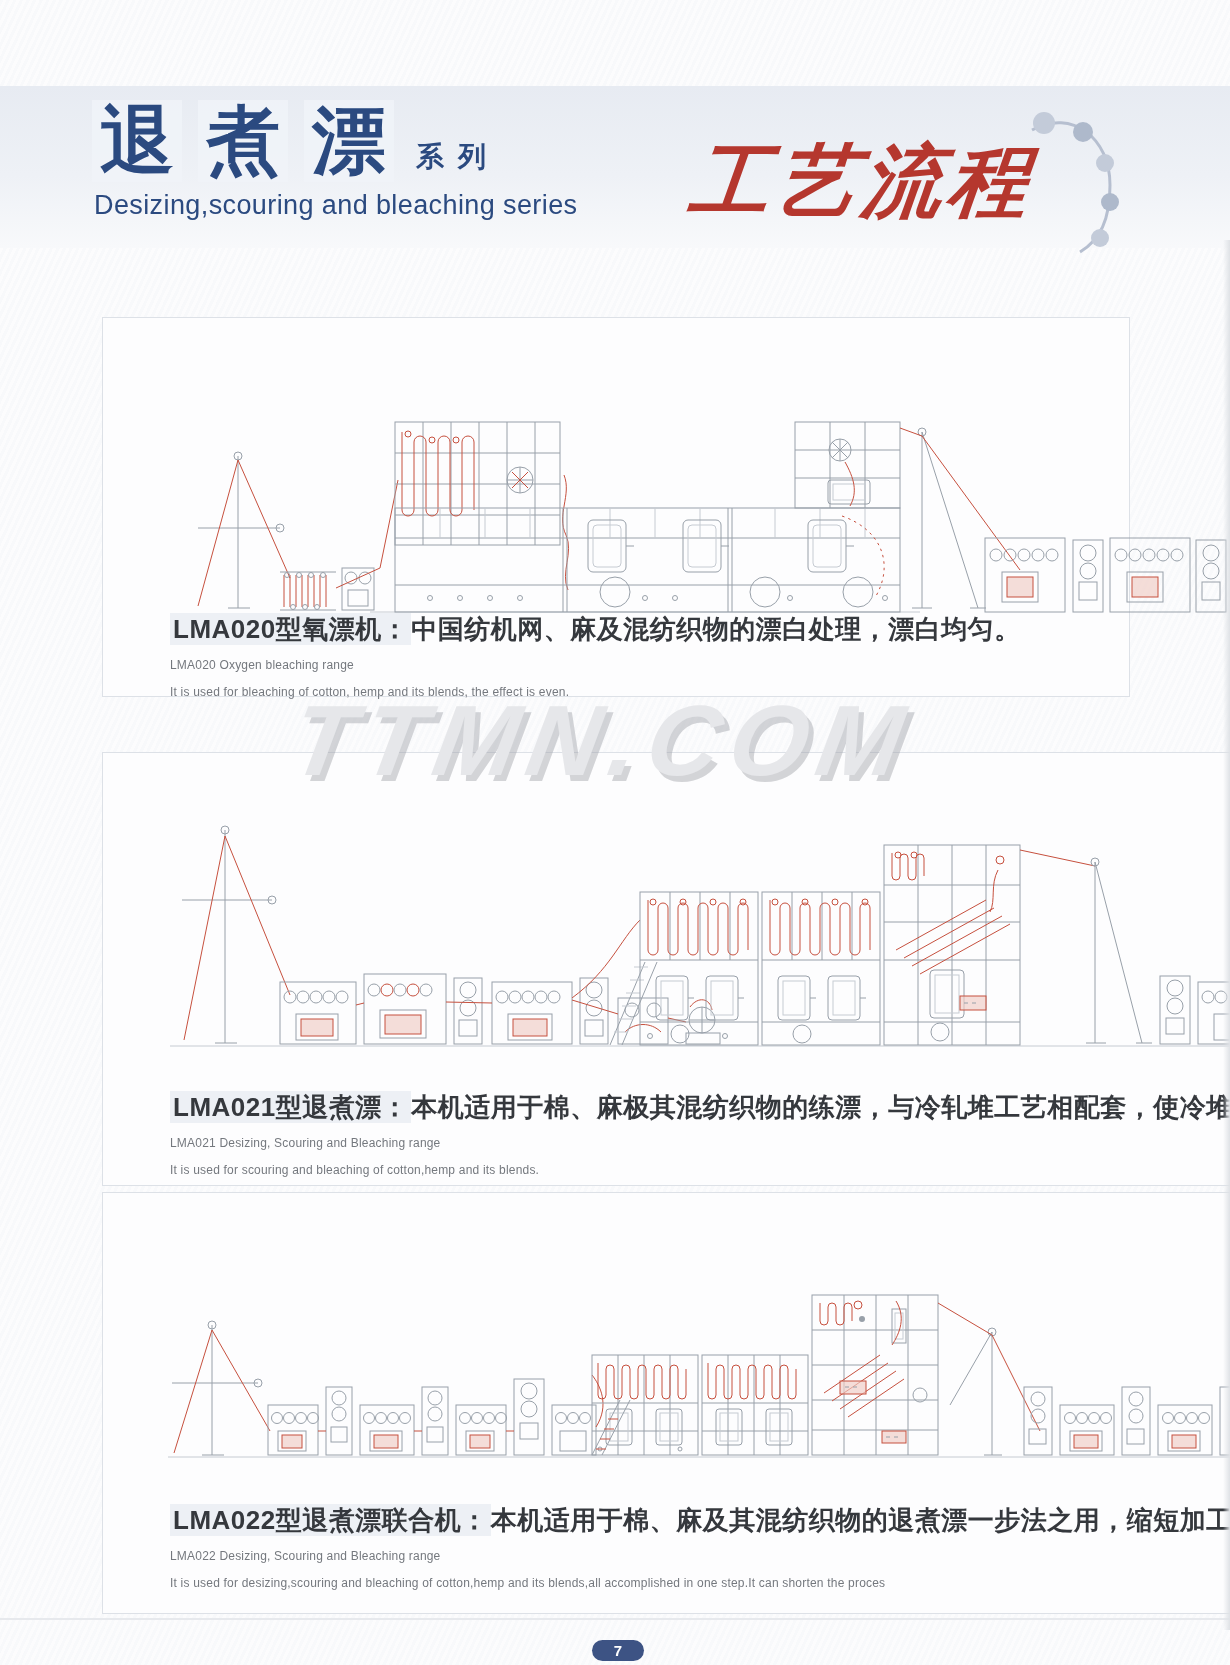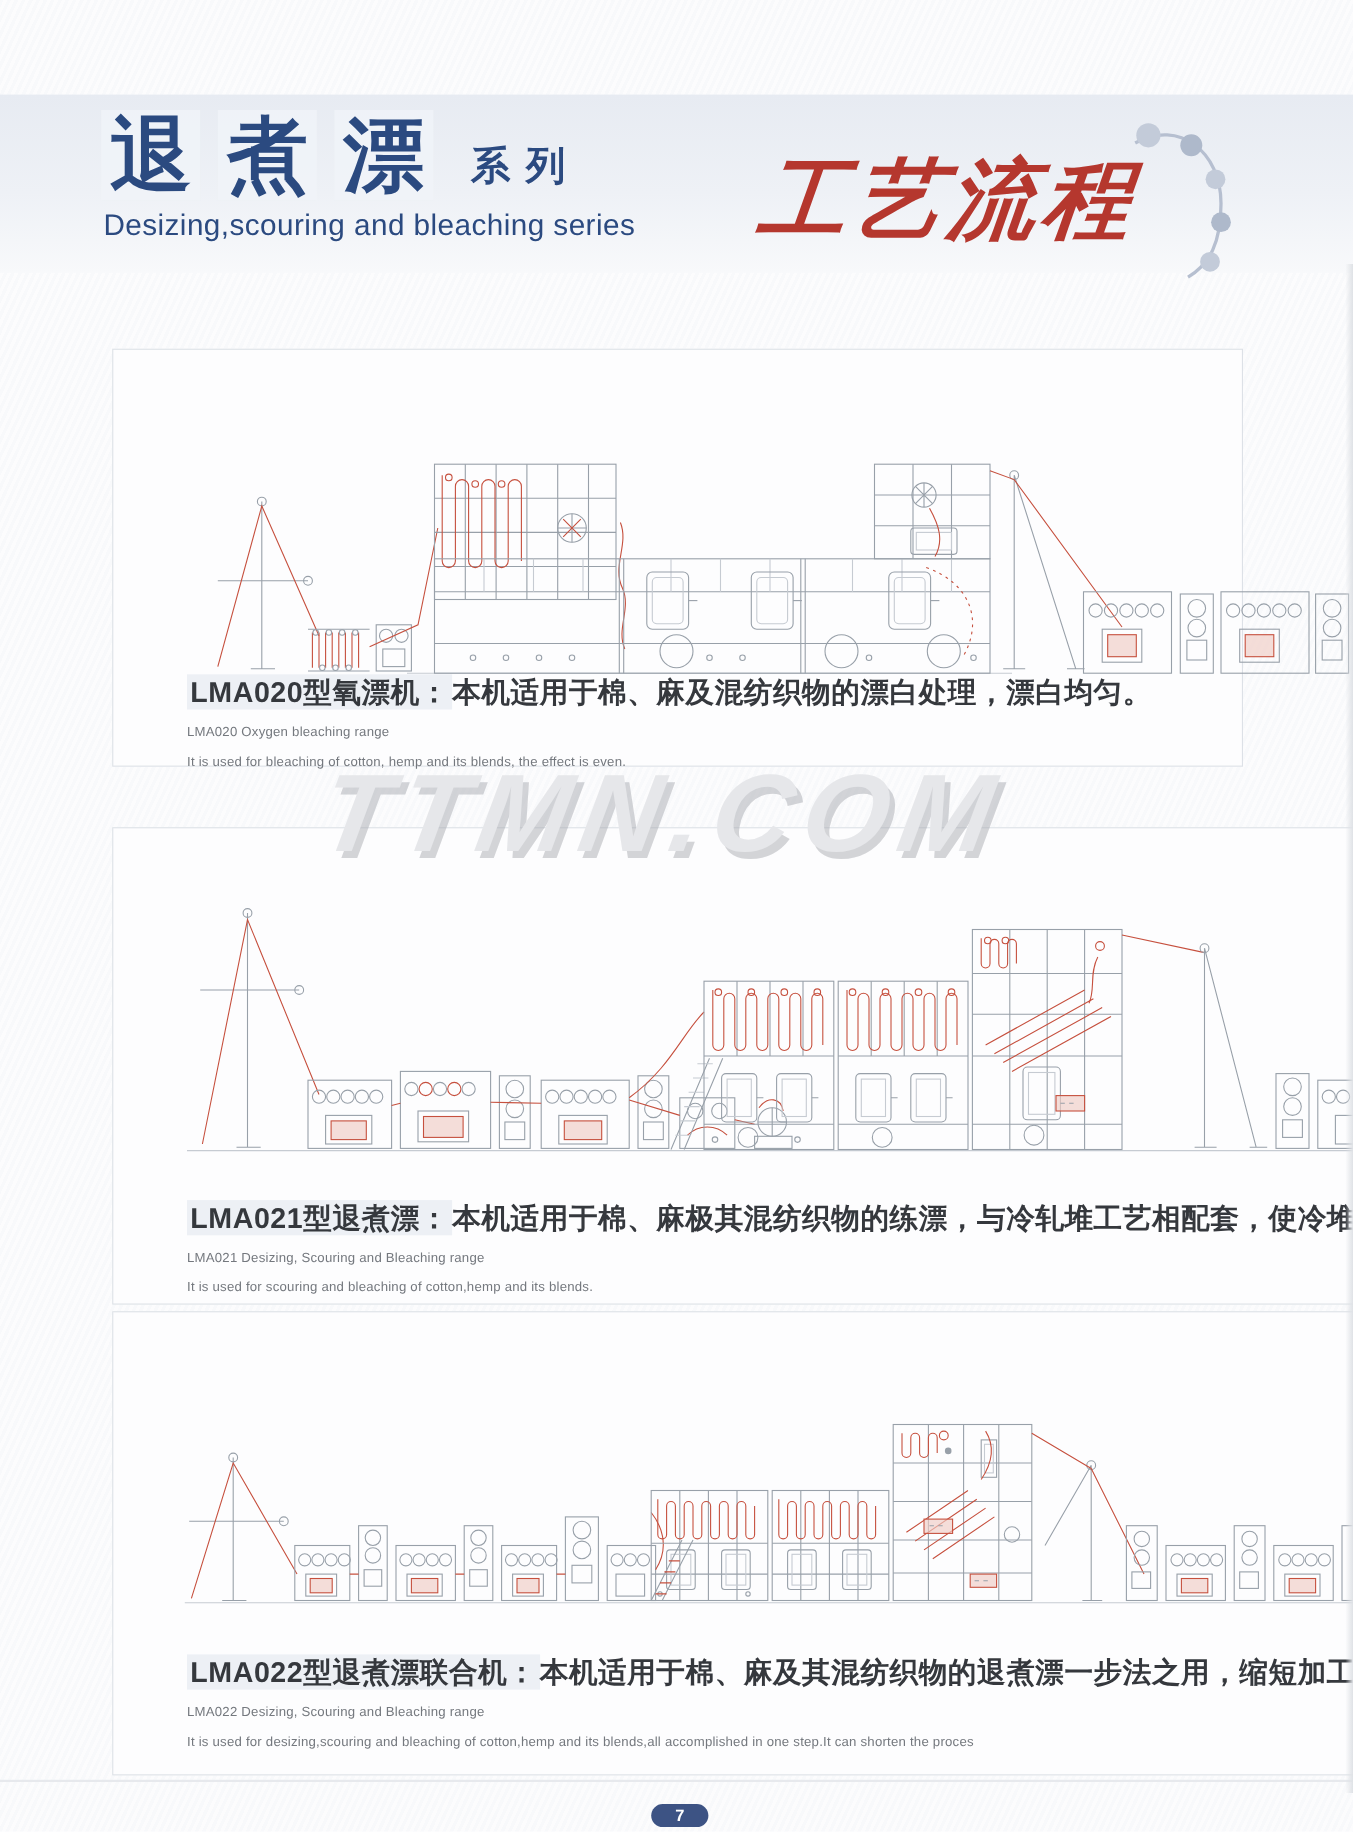--- a/index.html
+++ b/index.html
@@ -25,22 +25,22 @@
     position:absolute;left:92px;top:14px;display:flex;align-items:flex-end;
   }
   .title-char{
     display:inline-block;
     font-size:74px;line-height:1;font-weight:700;
     color:#2b4a80;
     background:rgba(240,243,248,.85);
     padding:4px 8px;margin-right:16px;
   }
   .title-suffix{
-    font-size:36px;font-weight:700;color:#2b4a80;
-    letter-spacing:14px;margin-left:18px;margin-bottom:6px;
+    font-size:28px;font-weight:700;color:#2b4a80;
+    letter-spacing:14px;margin-left:6px;margin-bottom:6px;
   }
   .title-en{
     position:absolute;left:94px;top:104px;
     font-size:27px;font-weight:400;color:#2b4a80;letter-spacing:.4px;
     white-space:nowrap;
   }
   .process-title{
     position:absolute;left:690px;top:56px;
     font-size:80px;line-height:1;font-weight:700;font-style:italic;
     letter-spacing:6px;color:#b5372e;
@@ -454,21 +454,21 @@
       <circle cx="1040" cy="183" r="5.5"></circle>
       <circle cx="1052" cy="183" r="5.5"></circle>
       <circle cx="1064" cy="183" r="5.5"></circle>
     <rect x="1028" y="196" width="32" height="20"></rect>
       <rect class="fillred" x="1032" y="200" width="24" height="13"></rect>
     <rect x="1080" y="152" width="28" height="68"></rect>
   </svg>
 
   <div class="caption" style="left:170px;top:614px;">
     <div class="cn">
-      <span class="model">LMA020型氧漂机：</span><span>本机适用于棉、麻及混纺织物的漂白处理，漂白均匀。</span>
+      <span class="model">LMA020型氧漂机：</span><span>中国纺机网、麻及混纺织物的漂白处理，漂白均匀。</span>
     </div>
     <div class="en">LMA020 Oxygen bleaching range</div>
     <div class="en">It is used for bleaching of cotton, hemp and its blends, the effect is even.</div>
   </div>
 
   <div class="caption" style="left:170px;top:1092px;">
     <div class="cn">
       <span class="model">LMA021型退煮漂：</span><span>本机适用于棉、麻极其混纺织物的练漂，与冷轧堆工艺相配套，使冷堆</span>
     </div>
     <div class="en">LMA021 Desizing, Scouring and Bleaching range</div>

